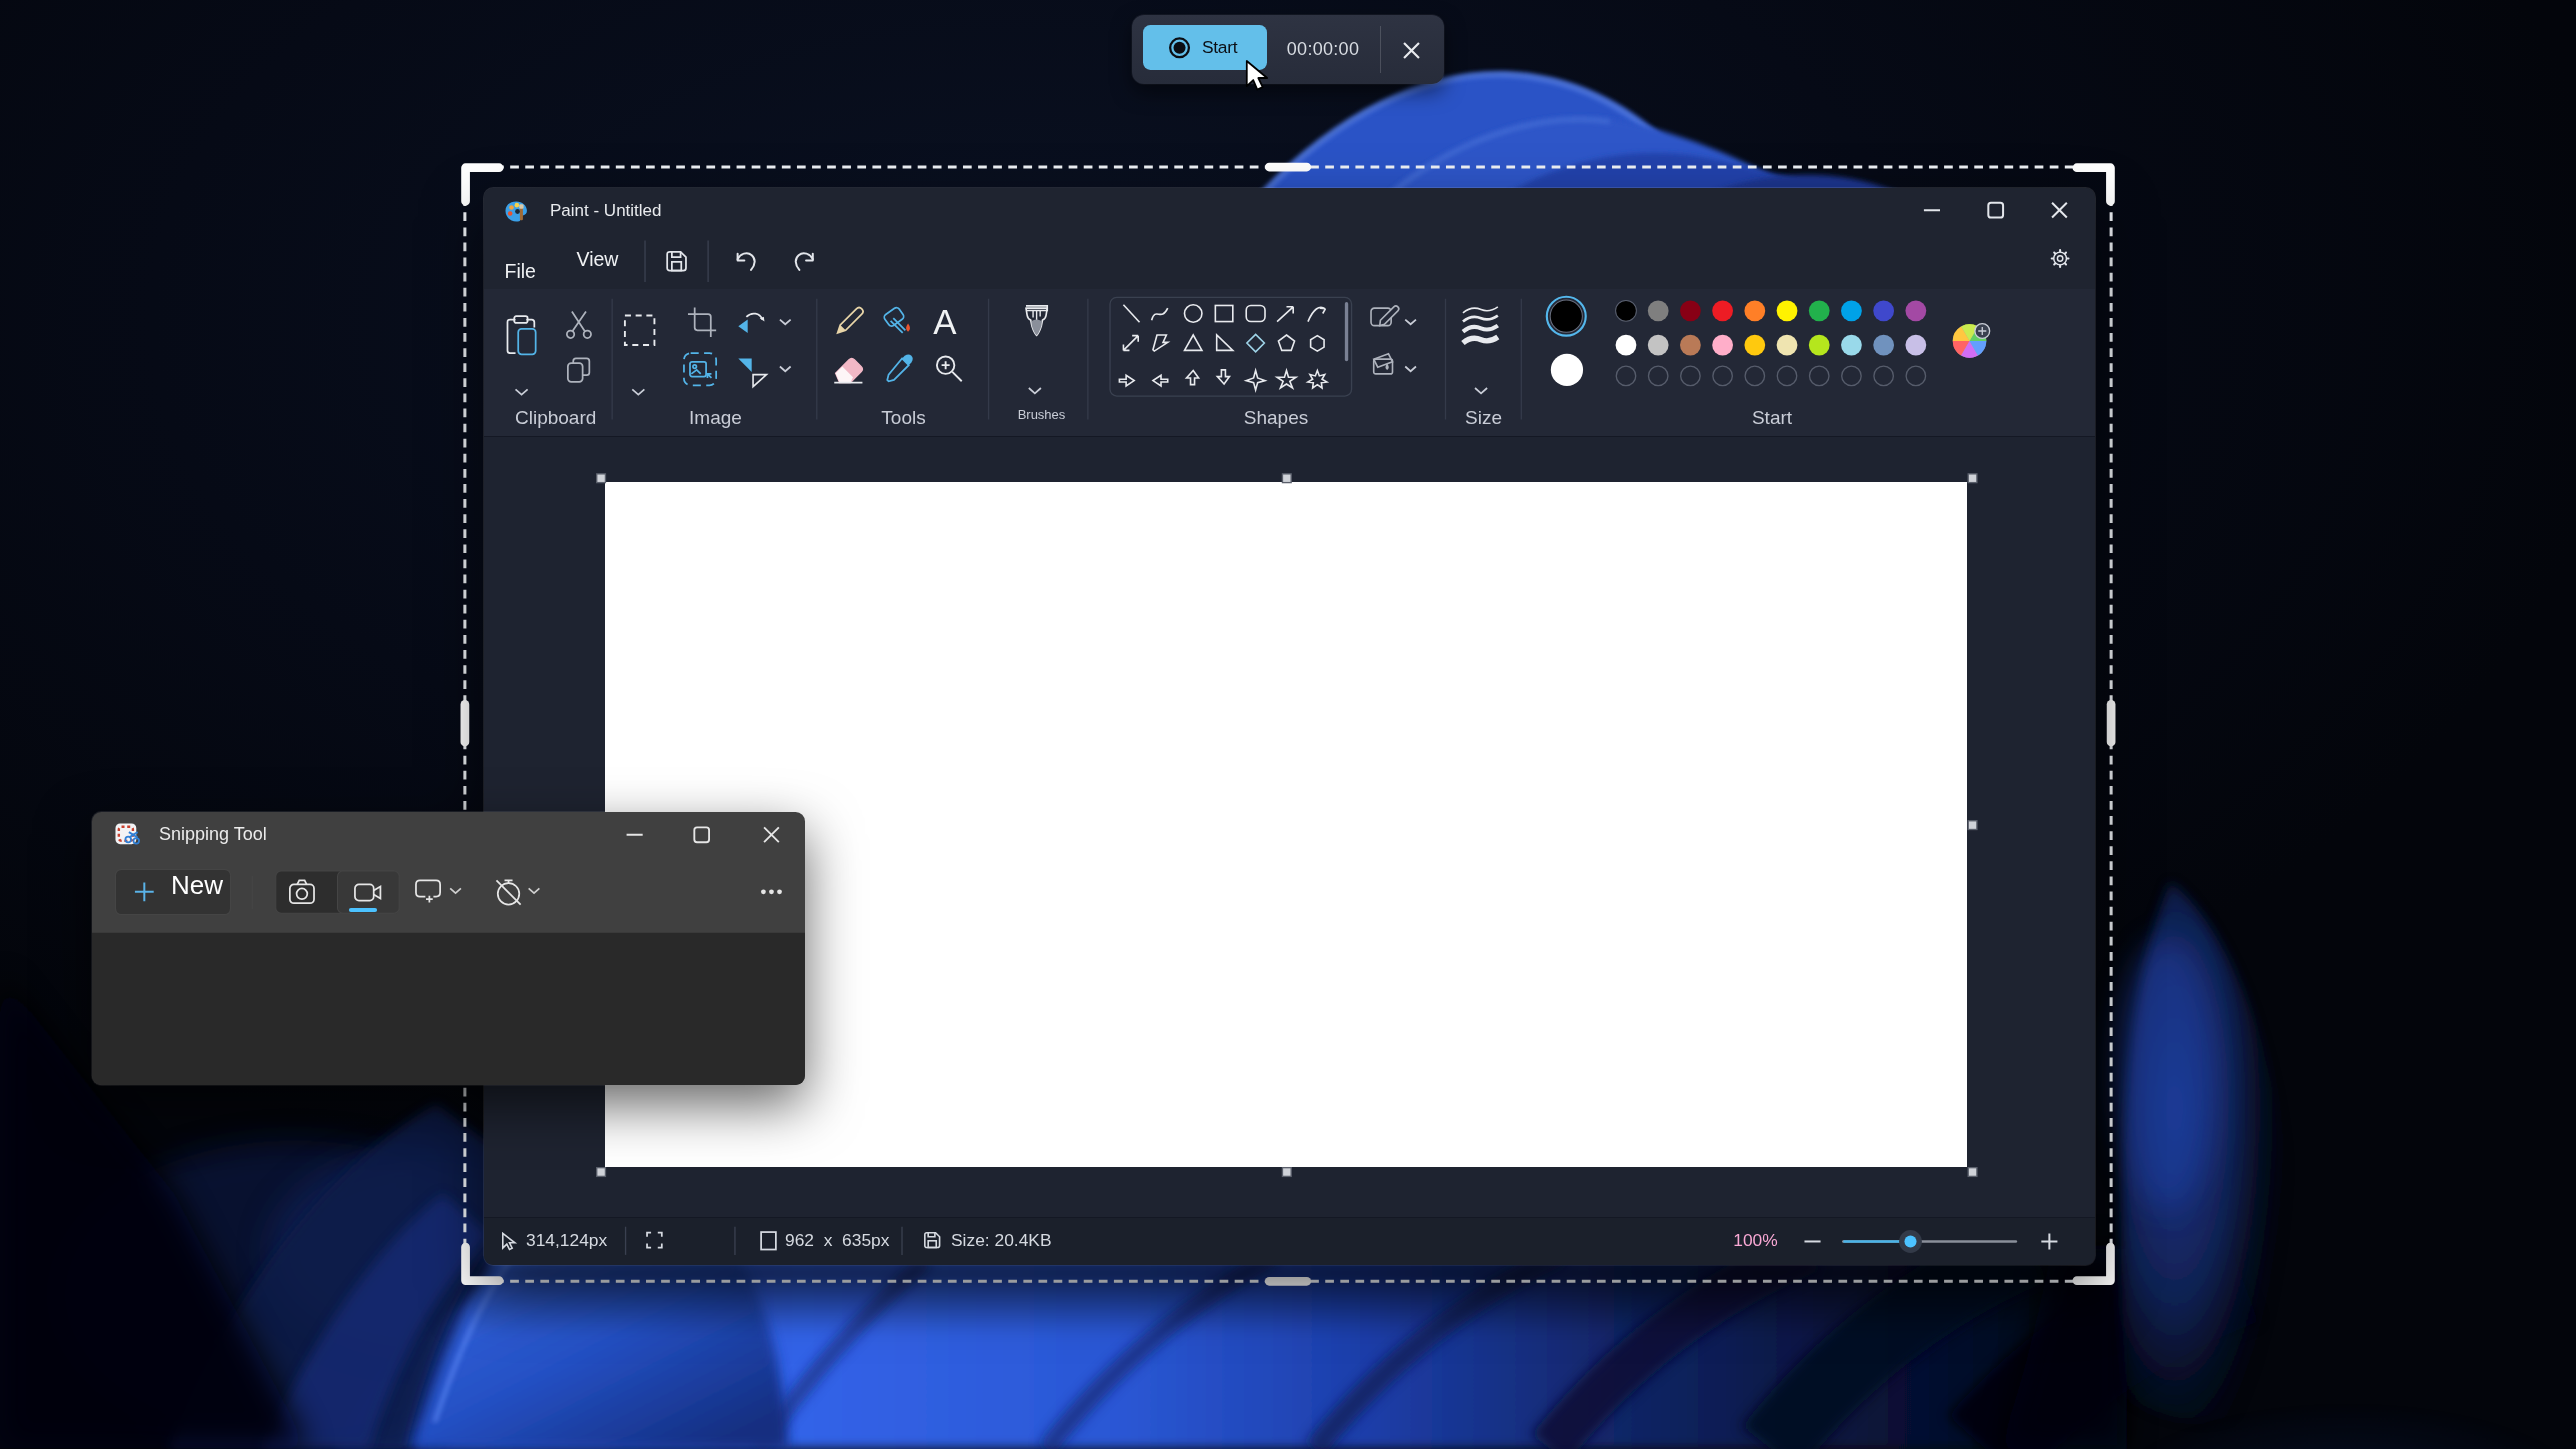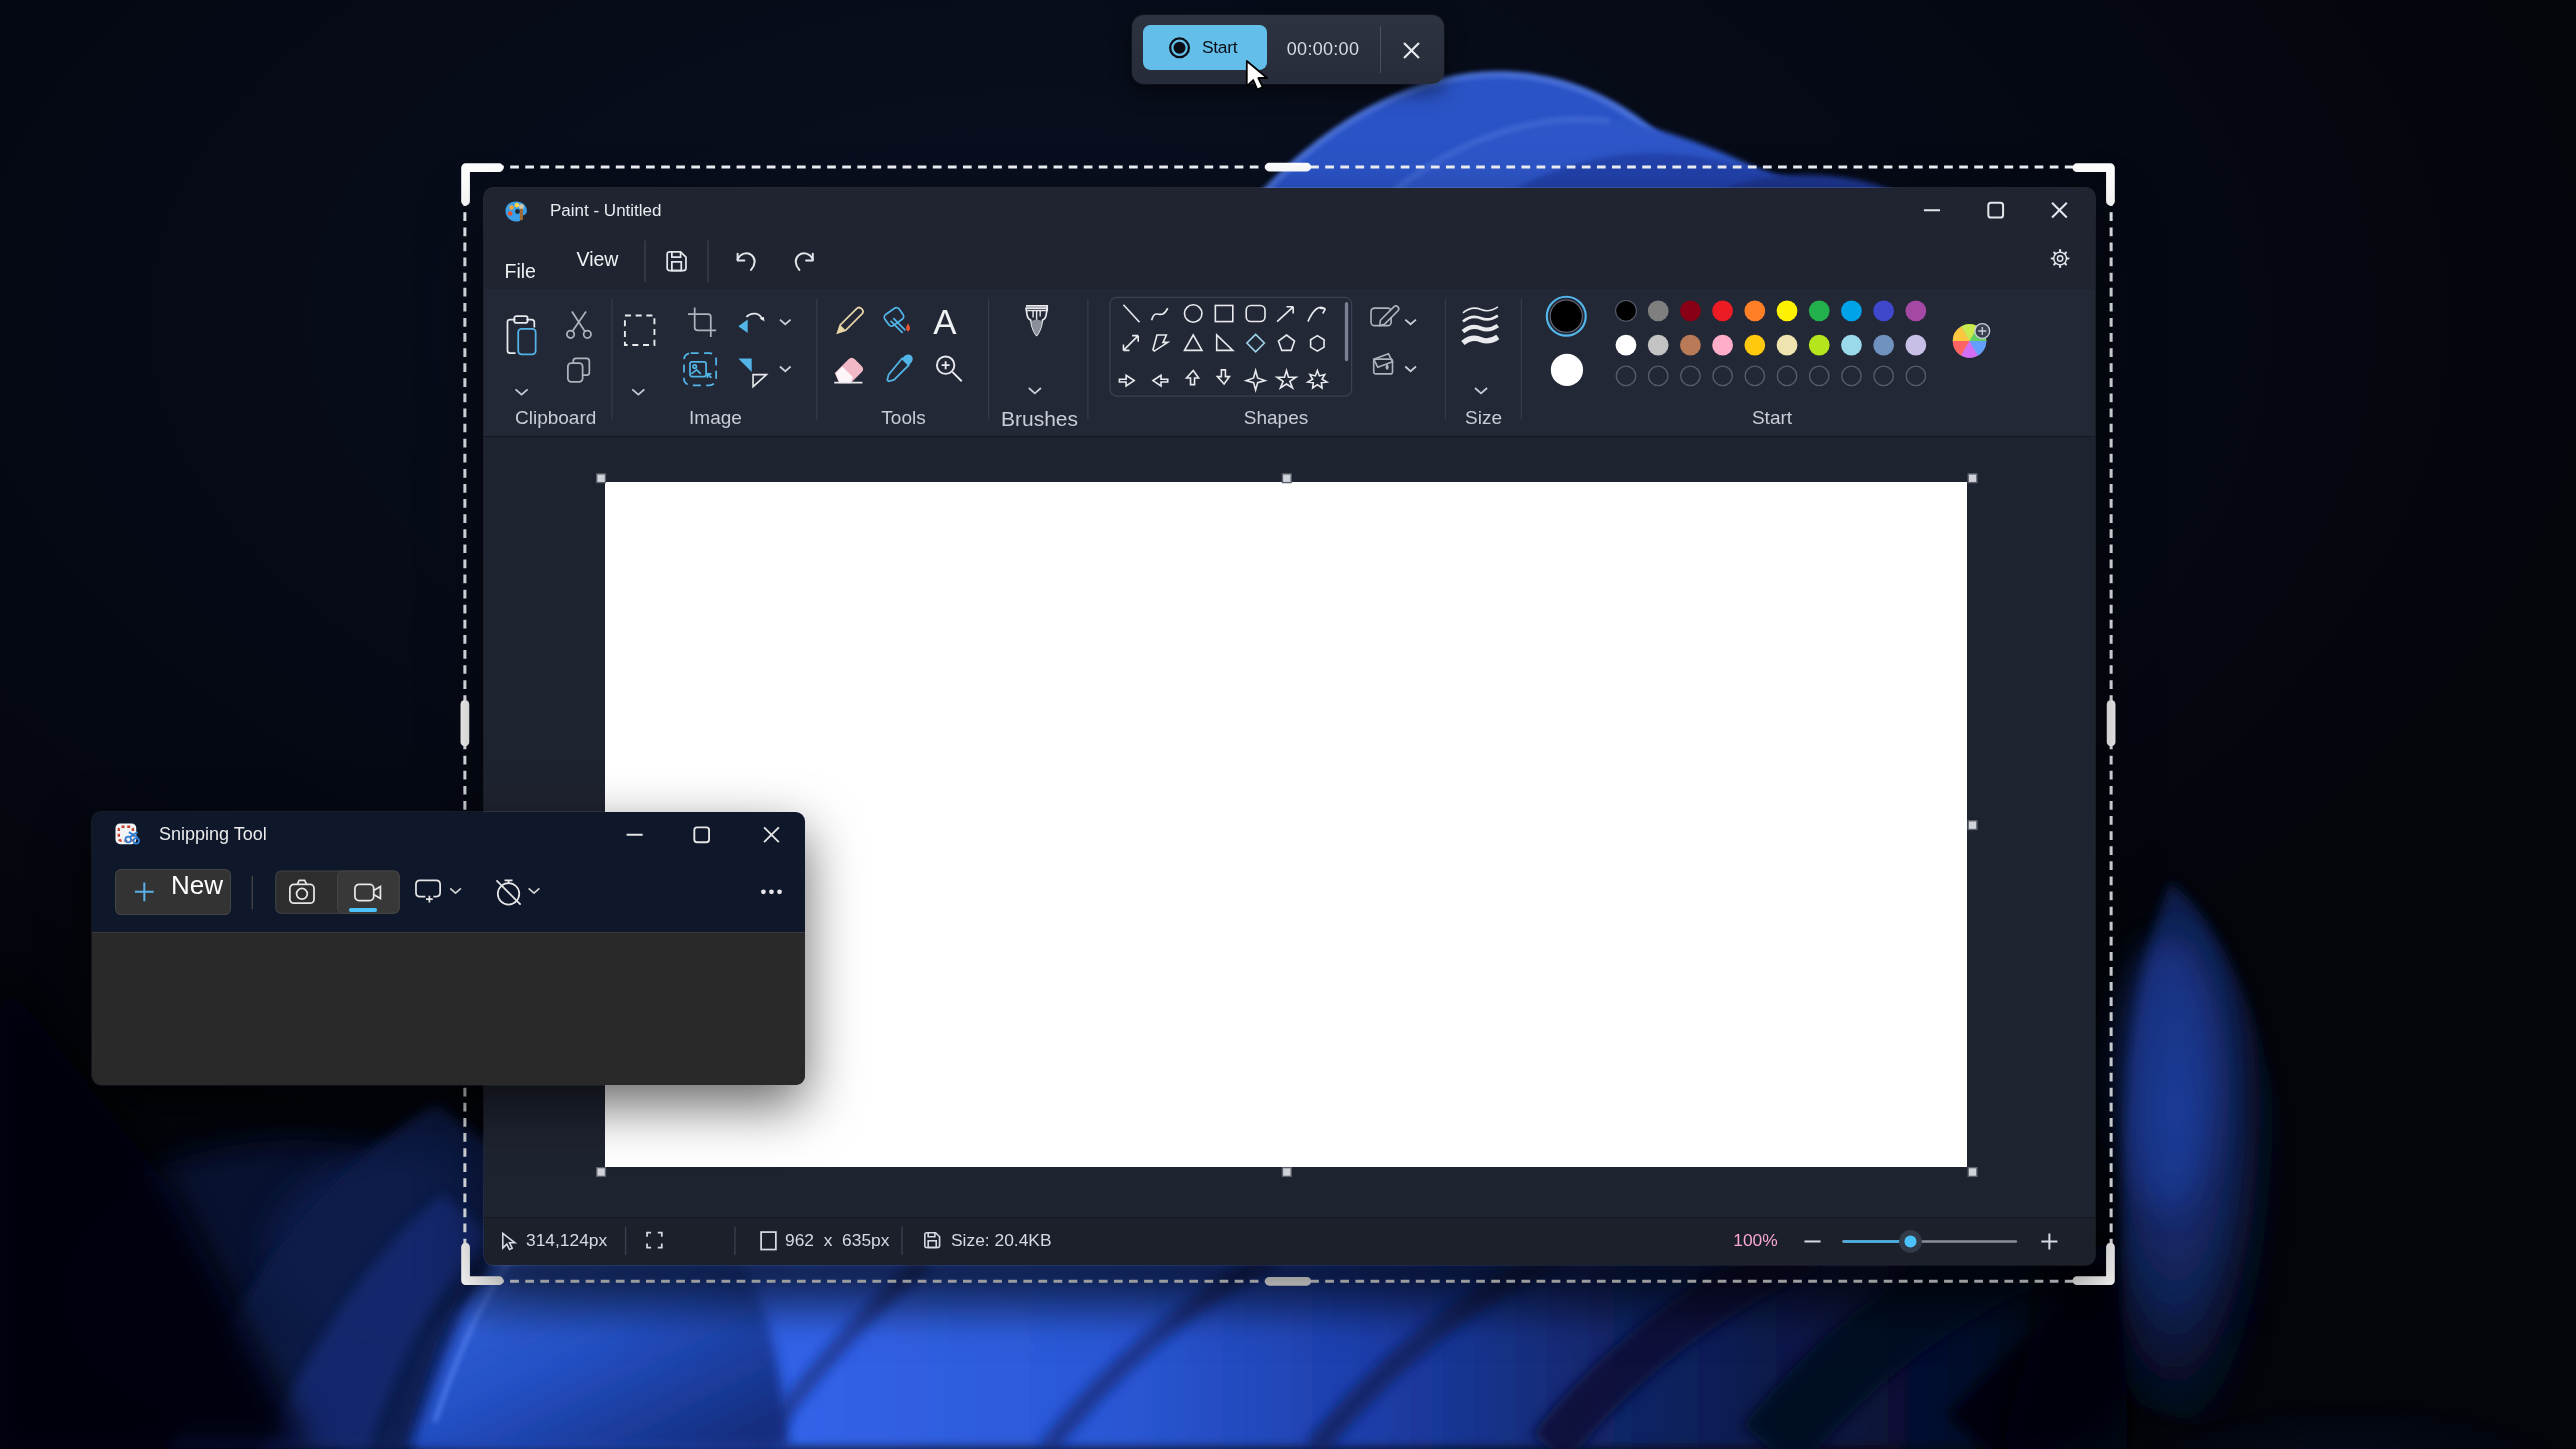--- a/index.html
+++ b/index.html
@@ -135,21 +135,21 @@
 
   <div class="abs" style="left:121px;top:294px;width:1362px;height:685px;background:#ffffff;"></div>
 
   <div class="abs" style="left:66px;top:6.7px;font-size:17px;color:#e9ebee;line-height:31px;">Paint - Untitled</div>
   <div class="abs" style="left:10.7px;top:72px;width:51px;text-align:center;font-size:19.5px;color:#f0f2f4;">File</div>
   <div class="abs" style="left:86px;top:60px;width:55px;text-align:center;font-size:19.5px;color:#f0f2f4;">View</div>
 
   <div class="abs" style="left:31px;top:219px;width:74px;text-align:center;font-size:19px;color:#c9cdd7;">Clipboard</div>
   <div class="abs" style="left:188px;top:219px;width:87px;text-align:center;font-size:19px;color:#c9cdd7;">Image</div>
   <div class="abs" style="left:376px;top:219px;width:87px;text-align:center;font-size:19px;color:#c9cdd7;">Tools</div>
-  <div class="abs" style="left:517px;top:219px;width:81px;text-align:left;font-size:21px;color:#c9cdd7;">Brushes</div>
+  <div class="abs" style="left:517px;top:219px;width:81px;text-align:center;font-size:13px;color:#c9cdd7;">Brushes</div>
   <div class="abs" style="left:745px;top:219px;width:94px;text-align:center;font-size:19px;color:#c9cdd7;">Shapes</div>
   <div class="abs" style="left:966px;top:219px;width:67px;text-align:center;font-size:19px;color:#c9cdd7;">Size</div>
   <div class="abs" style="left:1241px;top:219px;width:94px;text-align:center;font-size:19px;color:#c9cdd7;">Start</div>
 
   <div class="abs" style="left:42px;top:1042px;font-size:17.4px;color:#d6dae1;">314,124px</div>
   <div class="abs" style="left:301px;top:1042px;font-size:17.4px;color:#d6dae1;">962&nbsp; x&nbsp; 635px</div>
   <div class="abs" style="left:467px;top:1042px;font-size:17.4px;color:#d6dae1;">Size: 20.4KB</div>
   <div class="abs" style="left:1248px;top:1042px;width:47px;font-size:17.4px;color:#f9a8d4;text-align:center;">100%</div>
 
   <svg class="abs" style="left:0;top:0;" width="1611" height="1077" viewBox="0 0 2401 1605">
@@ -480,21 +480,21 @@
   <div class="abs" style="left:248px;top:10.7px;width:1.3px;height:47px;background:rgba(255,255,255,0.16);"></div>
   <svg class="abs" style="left:270px;top:26px;" width="19" height="19" viewBox="0 0 28 28">
     <path d="M 3 3 L 25 25 M 25 3 L 3 25" stroke="#e8eaee" stroke-width="3.2" fill="none"></path>
   </svg>
 </div>
 
 <svg class="abs" style="left:1242px;top:59px;" width="34" height="38" viewBox="0 0 50 56">
   <path d="M 7 3 L 7 40 L 16.5 31 L 22.5 45 L 30.5 41.5 L 24 28 L 37 28 Z" fill="#ffffff" stroke="#000000" stroke-width="2.6" stroke-linejoin="round"></path>
 </svg>
 
-<div class="abs" id="snip" style="left:92px;top:812px;width:713px;height:273px;background:#0f172a;border-radius:9.4px;box-shadow:0 20px 54px rgba(0,0,0,0.6), 0 0 0 1px rgba(255,255,255,0.10);overflow:hidden;">
+<div class="abs" id="snip" style="left:92px;top:812px;width:713px;height:273px;background:#404040;border-radius:9.4px;box-shadow:0 20px 54px rgba(0,0,0,0.6), 0 0 0 1px rgba(255,255,255,0.10);overflow:hidden;">
   <div class="abs" style="left:0;top:120px;width:713px;height:153px;background:#292929;border-top:1.3px solid #3a3a3a;"></div>
   <div class="abs" style="left:67px;top:12px;font-size:18px;color:#ececec;">Snipping Tool</div>
 
   <div class="abs" style="left:23.5px;top:58px;width:114px;height:44px;background:#333333;border-radius:5.4px;box-shadow:0 0 0 1px #454545;"></div>
   <div class="abs" style="left:79px;top:52px;width:54px;height:52px;line-height:43px;font-size:26px;color:#ffffff;">New</div>
   <svg class="abs" style="left:0;top:0;" width="713" height="273" viewBox="0 0 1063 407">
 
     <g transform="translate(35,17)">
       <rect x="0" y="0" width="31" height="31" rx="7" fill="#f2f3f5"></rect>
       <g stroke="#c8402e" stroke-width="3.6" fill="none" stroke-dasharray="4.5 4">

